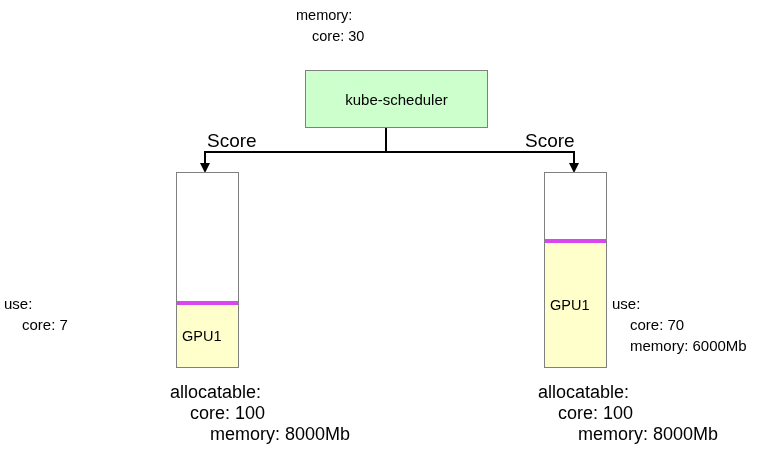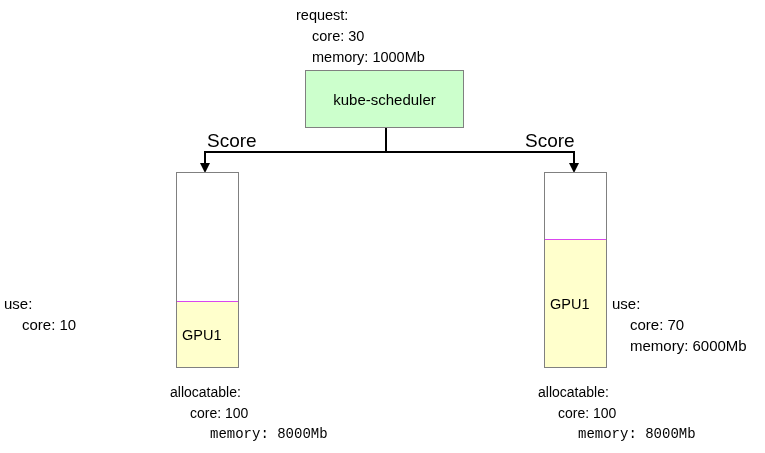--- a/index.html
+++ b/index.html
@@ -33,21 +33,21 @@
     text-align: left;
   }
   .request-line-1 { padding-left: 4px; }
   .request-line-2 { padding-left: 20px; }
   .request-line-3 { padding-left: 20px; }
 
   
   .scheduler-box {
     left: 305px;
     top: 70px;
-    width: 159px;
+    width: 183px;
     height: 58px;
     background: #ccffcc;
     border: 1px solid #808080;
     box-sizing: border-box;
     display: flex;
     align-items: center;
     justify-content: center;
     font-size: 15px;
   }
 
@@ -106,21 +106,21 @@
     box-sizing: border-box;
     background: #ffffff;
     display: flex;
     flex-direction: column;
     justify-content: flex-end;
   }
   .node-bar-left  { left: 176px; }
   .node-bar-right { left: 544px; }
   .node-fill {
     background: #ffffcc;
-    border-top: 1px solid #d946ef;
+    border-top: 4px solid #d946ef;
     box-sizing: border-box;
     width: 100%;
     position: relative;
   }
   .node-fill-left  { height: 66px; }
   .node-fill-right { height: 128px; }
   .node-fill-label {
     position: absolute;
     left: 5px;
     top: 50%;
@@ -135,38 +135,37 @@
     line-height: 21px;
   }
   .use-left  { left: 4px;   top: 293px; width: 165px; }
   .use-right { left: 612px; top: 293px; width: 155px; }
   .use-line-1 { padding-left: 0px; }
   .use-line-2 { padding-left: 18px; }
   .use-line-3 { padding-left: 18px; }
 
   
   .alloc-block {
-    font-size: 14px;
+    font-size: 18px;
     line-height: 21px;
   }
   .alloc-left  { left: 170px; top: 382px; width: 230px; }
   .alloc-right { left: 538px; top: 382px; width: 230px; }
   .alloc-line-1 { padding-left: 0px; }
   .alloc-line-2 { padding-left: 20px; }
-  .alloc-line-3 { padding-left: 40px; font-family: Liberation Mono, monospace; }
+  .alloc-line-3 { padding-left: 40px; }
 </style>
 </head>
 <body>
 
 <div id="canvas">
 
   <div class="abs request-block">
-    <div class="request-line-1">request:</div>
+    <div class="request-line-1">memory:</div>
     <div class="request-line-2">core: 30</div>
-    <div class="request-line-3">memory: 1000Mb</div>
   </div>
 
   <div class="abs scheduler-box">
     <span>kube-scheduler</span>
   </div>
 
   <div class="abs conn conn-vert-main"></div>
   <div class="abs conn conn-horiz"></div>
   <div class="abs conn conn-vert-left"></div>
   <div class="abs conn conn-vert-right"></div>
@@ -183,21 +182,21 @@
   </div>
 
   <div class="abs node-bar node-bar-right">
     <div class="node-fill node-fill-right">
       <span class="node-fill-label">GPU1</span>
     </div>
   </div>
 
   <div class="abs use-block use-left">
     <div class="use-line-1">use:</div>
-    <div class="use-line-2">core: 10</div>
+    <div class="use-line-2">core: 7</div>
   </div>
 
   <div class="abs use-block use-right">
     <div class="use-line-1">use:</div>
     <div class="use-line-2">core: 70</div>
     <div class="use-line-3">memory: 6000Mb</div>
   </div>
 
   <div class="abs alloc-block alloc-left">
     <div class="alloc-line-1">allocatable:</div>

